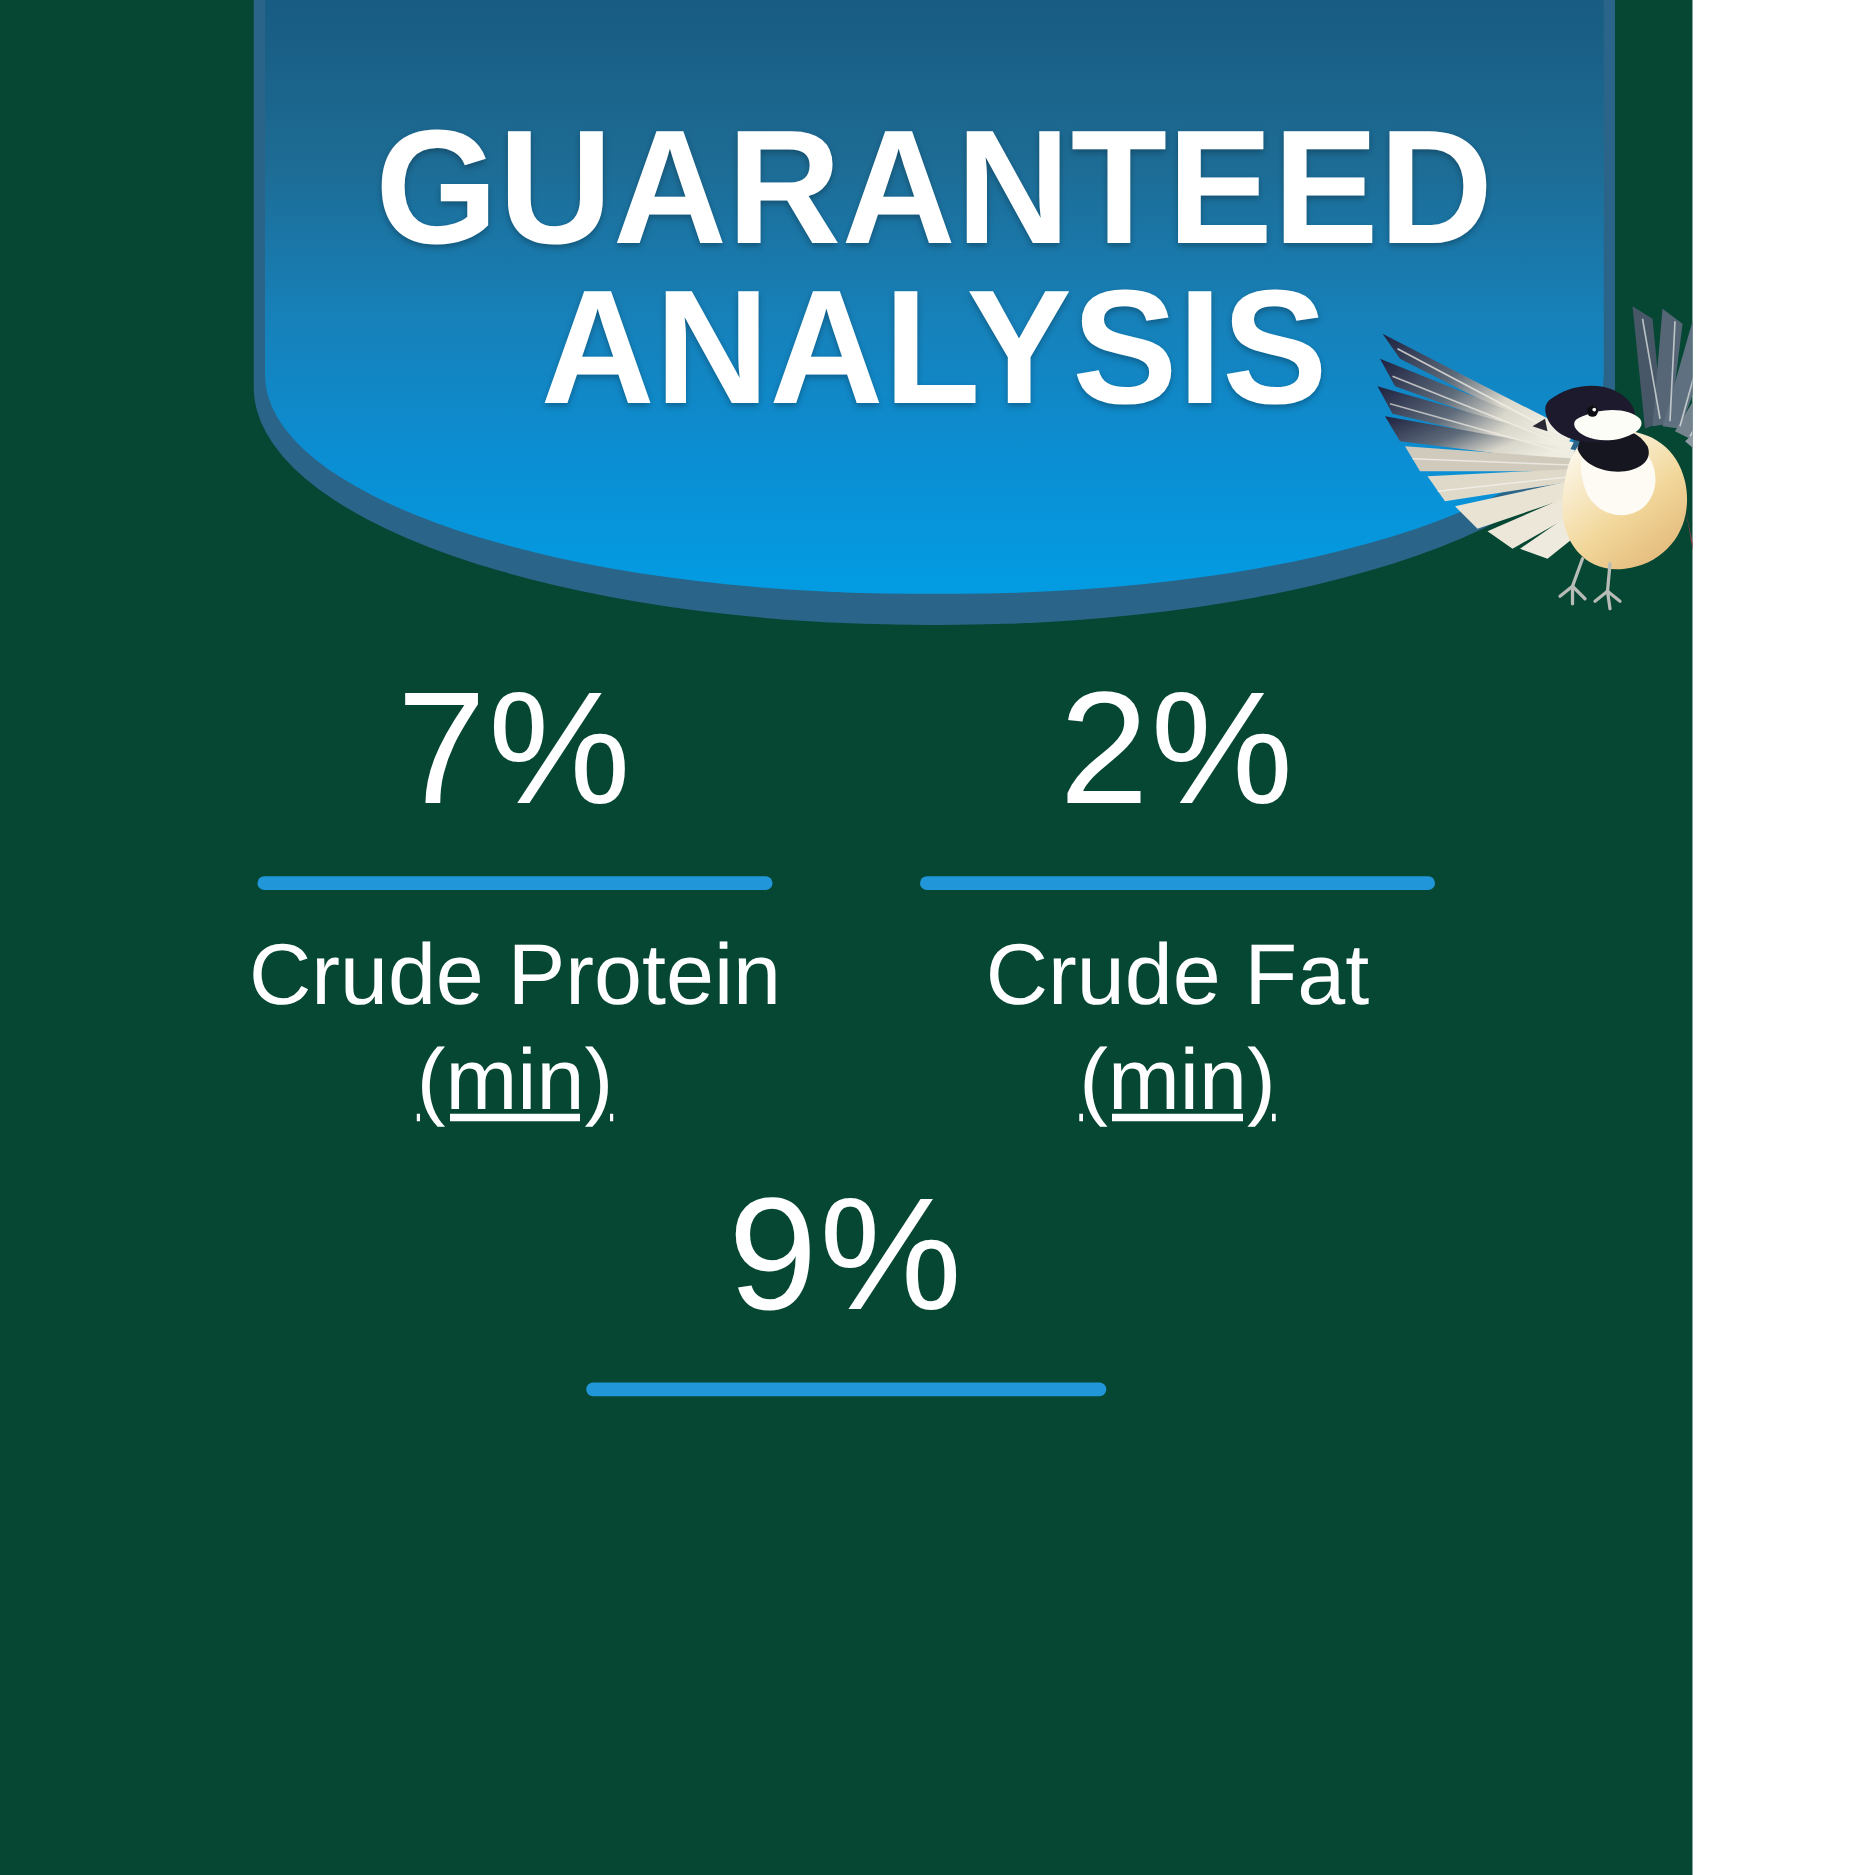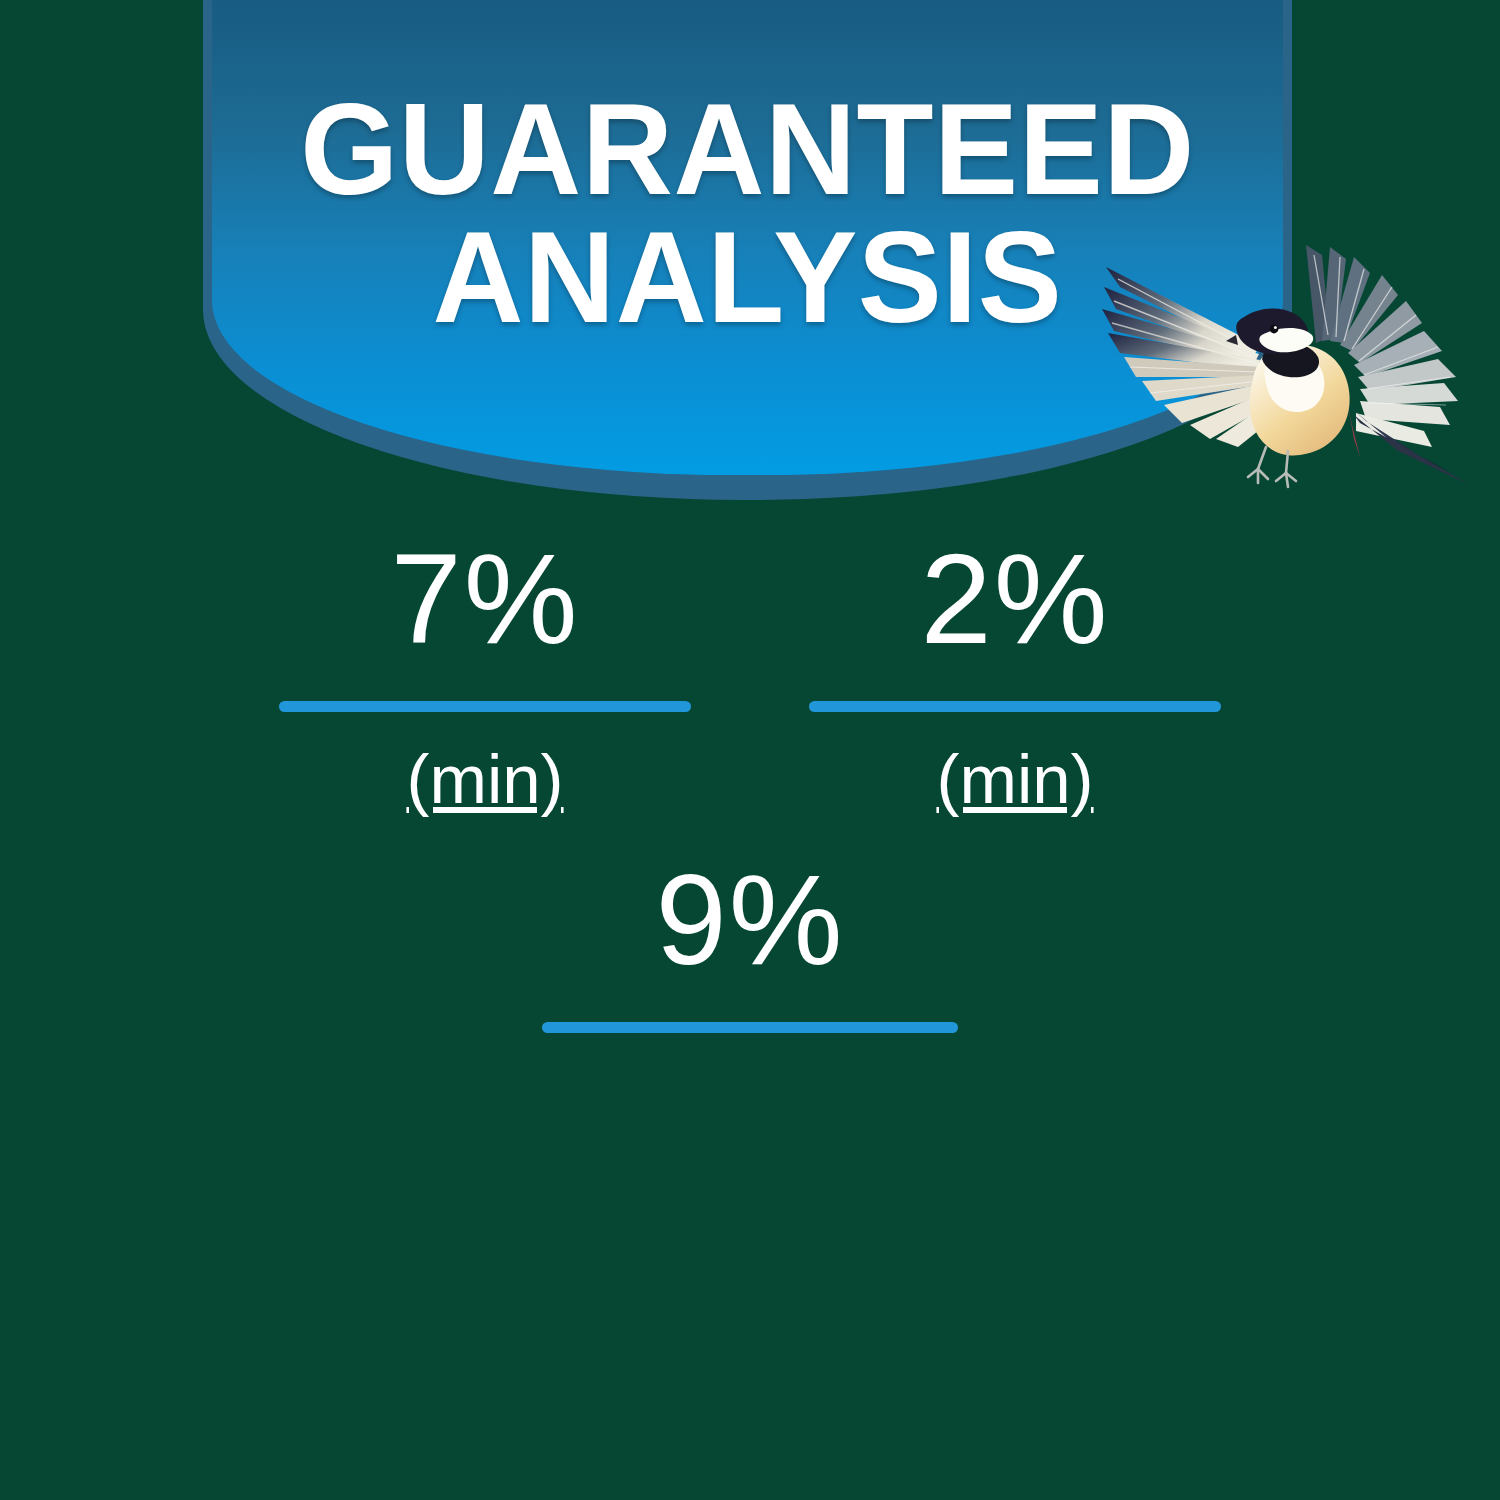--- a/index.html
+++ b/index.html
@@ -2,21 +2,21 @@
 <html><head>
 <meta charset="utf-8">
 <style>
   html, body {
     margin: 0;
     padding: 0;
     background: #ffffff;
   }
   #page {
     position: relative;
-    width: 1500px;
+    width: 1354px;
     height: 1500px;
     overflow: hidden;
     background: #064734;
     font-family: "DejaVu Sans", sans-serif;
   }
 
   
   .banner-wrap {
     position: absolute;
     left: 203px;
@@ -243,28 +243,30 @@
     </g>
   </svg>
 
   <div class="stats">
 
     <div class="stat-row two">
       <div class="stat">
         <div class="stat-value">7%</div>
         <div class="stat-rule"></div>
         <div class="stat-label">
+          <span>Crude Protein</span>
           <span class="sub">(min)</span>
         </div>
       </div>
 
       <div class="stat">
         <div class="stat-value">2%</div>
         <div class="stat-rule"></div>
         <div class="stat-label">
+          <span>Crude Fat</span>
           <span class="sub">(min)</span>
         </div>
       </div>
     </div>
 
     <div class="row-gap"></div>
 
     <div class="stat-row one">
       <div class="stat">
         <div class="stat-value">9%</div>

